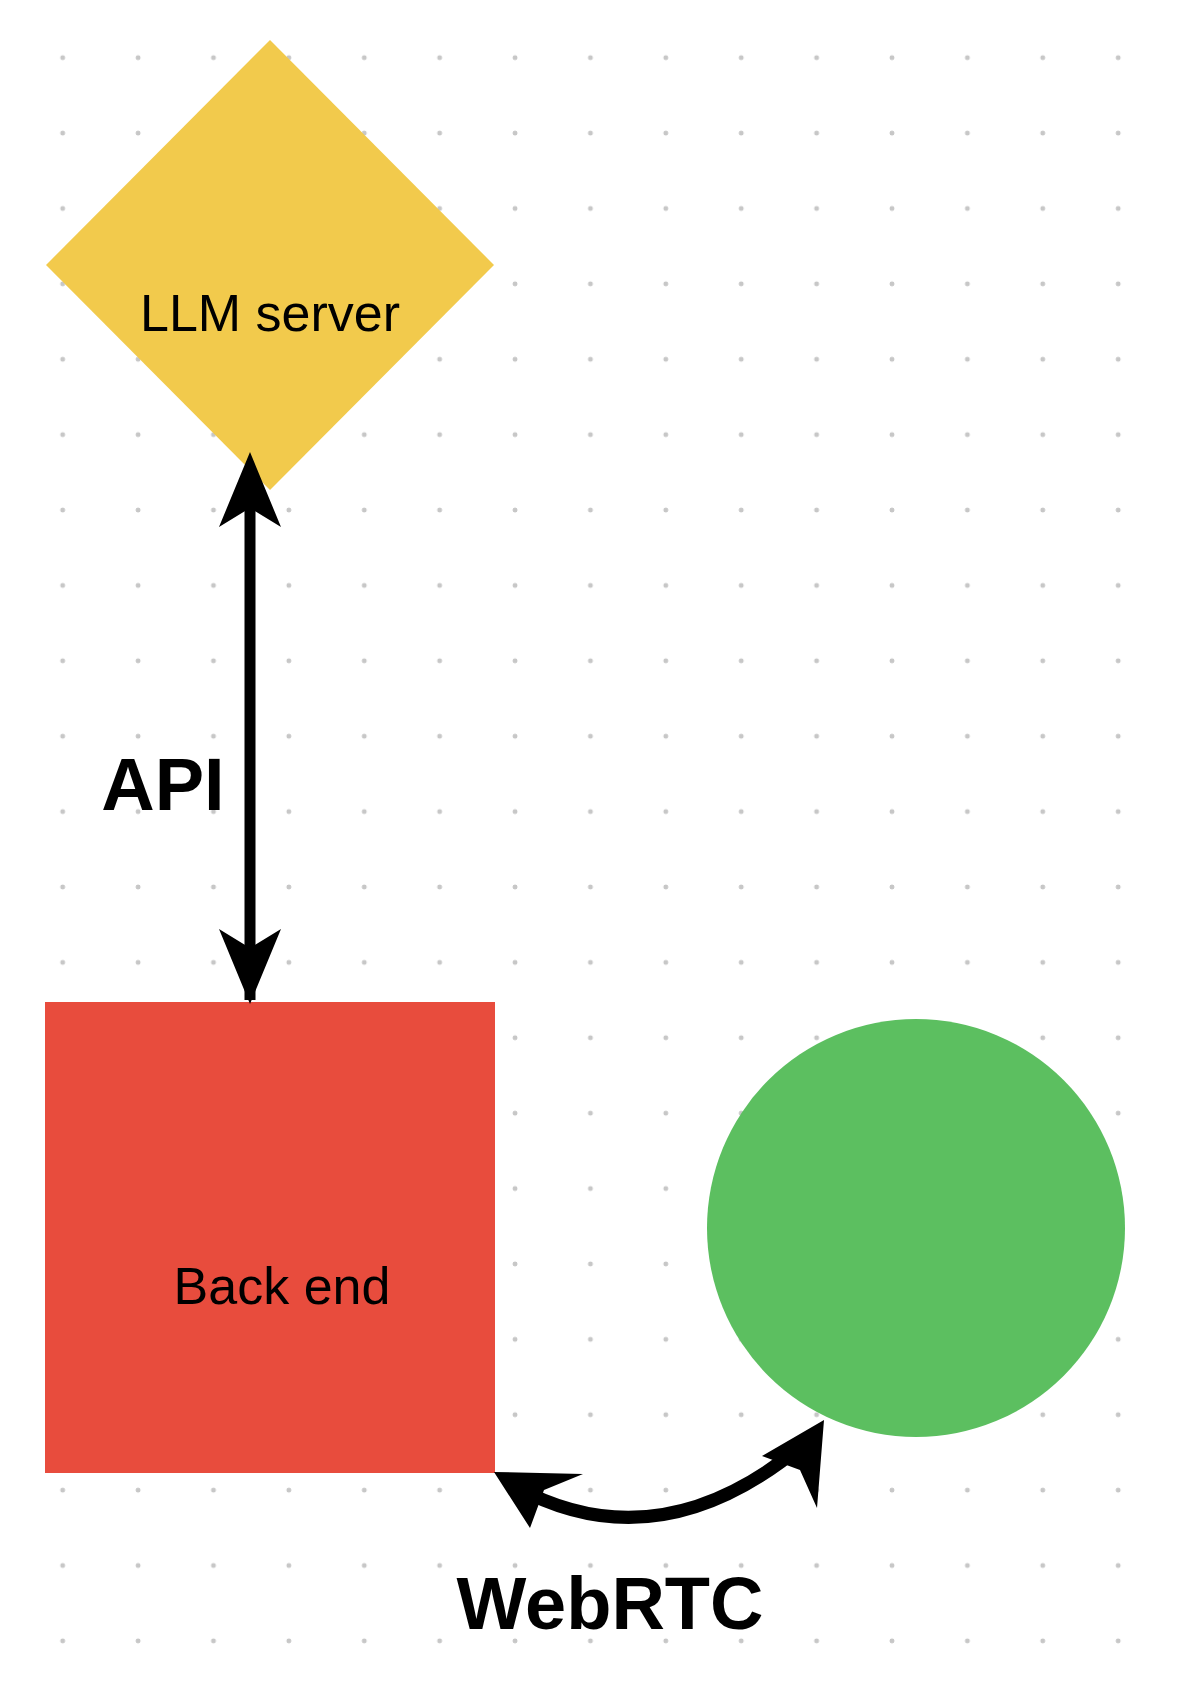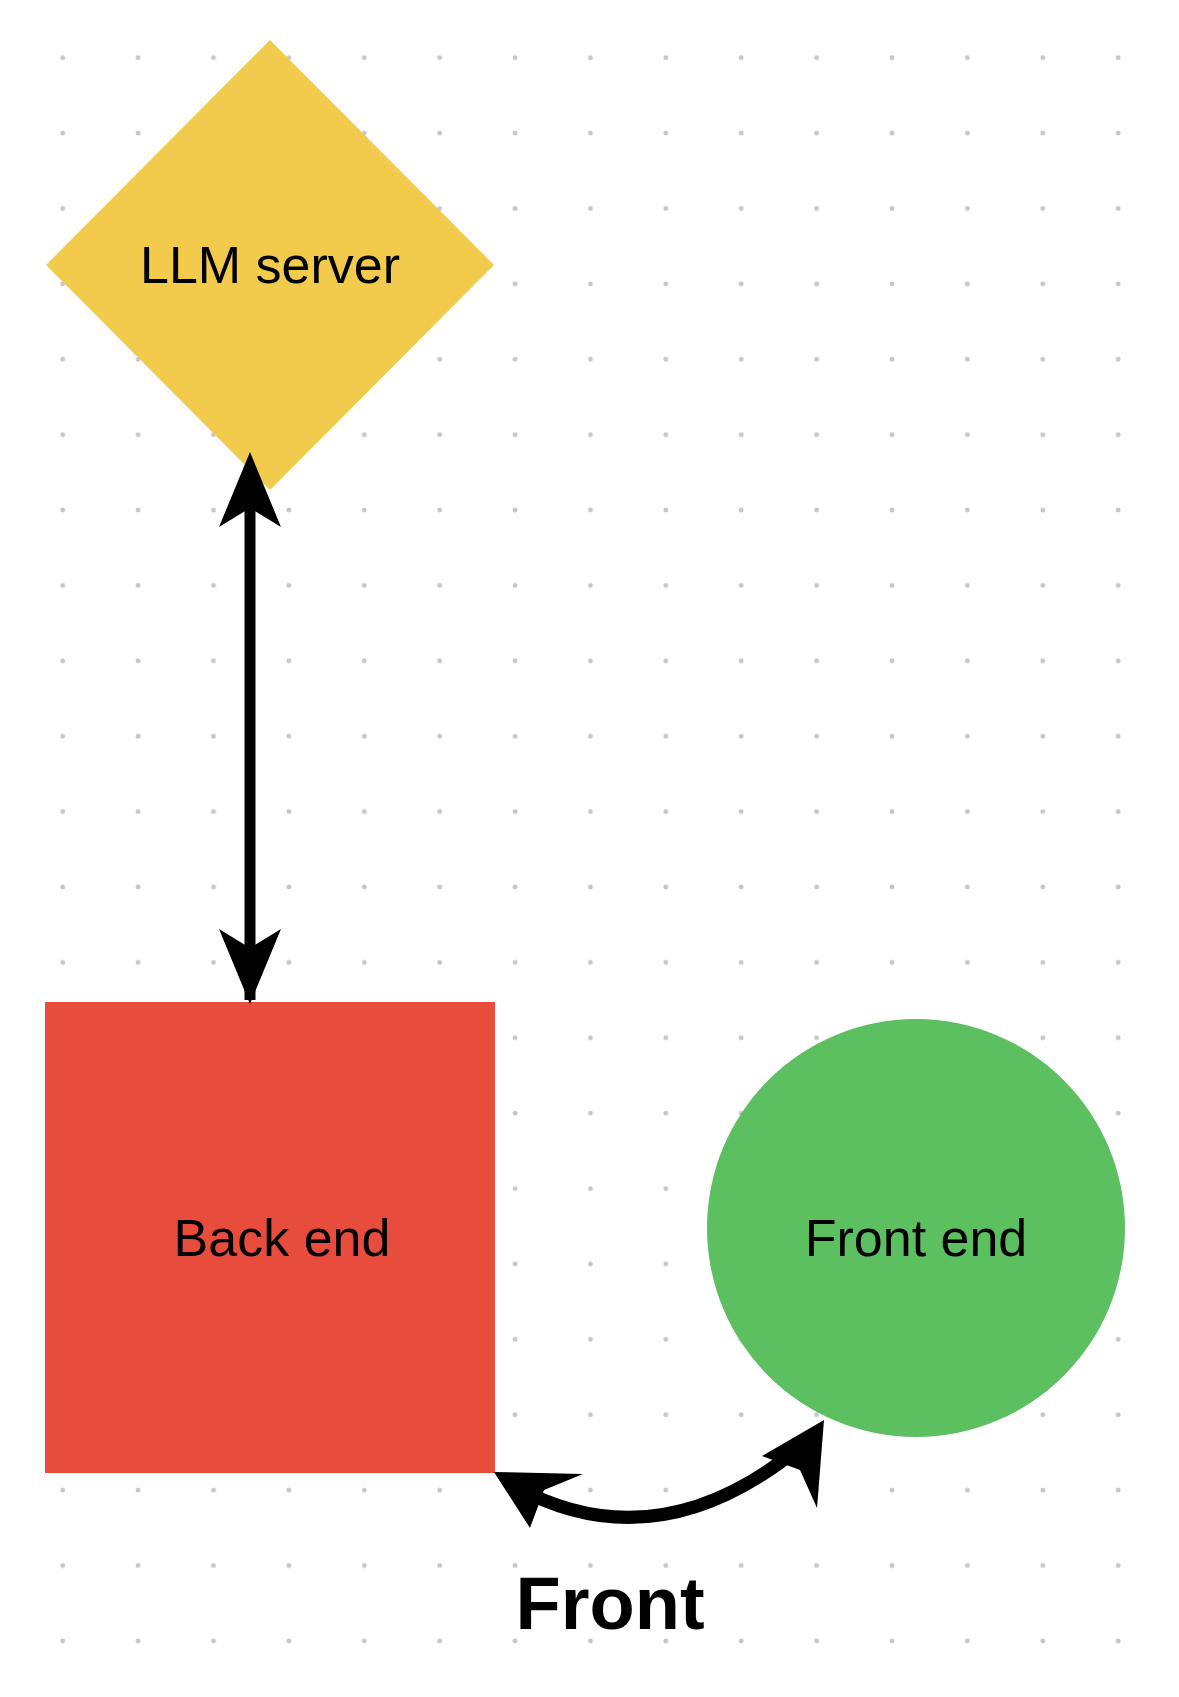--- a/index.html
+++ b/index.html
@@ -29,20 +29,21 @@
   }
   .node-label {
     position: absolute;
     color: #000000;
     font-size: 52px;
     font-weight: 400;
     line-height: 1;
     white-space: nowrap;
     text-align: left;
     transform: translate(-50%, -50%);
+    margin-top: 48px;
   }
   .edge-label {
     position: absolute;
     color: #000000;
     font-size: 74px;
     font-weight: 700;
     line-height: 1;
     white-space: nowrap;
     transform: translate(-50%, -50%);
   }
@@ -76,18 +77,18 @@
       <polygon points="494,1472 583,1474 544,1490 530,1528" fill="#000000"></polygon>
       <polygon points="824,1420 817,1508 800,1470 762,1456" fill="#000000"></polygon>
     </g>
 
   </svg>
 
   <div class="node-label" id="llm-label">LLM server</div>
 
   <div class="node-label" id="back-label">Back end</div>
 
-  <div class="node-label" id="front-label">Front end</div>
 
+  <div class="edge-label" id="api-label">API</div>
 
-  <div class="edge-label" id="webrtc-label">Front</div>
+  <div class="edge-label" id="webrtc-label">WebRTC</div>
 
 </div>
 
 </body></html>

